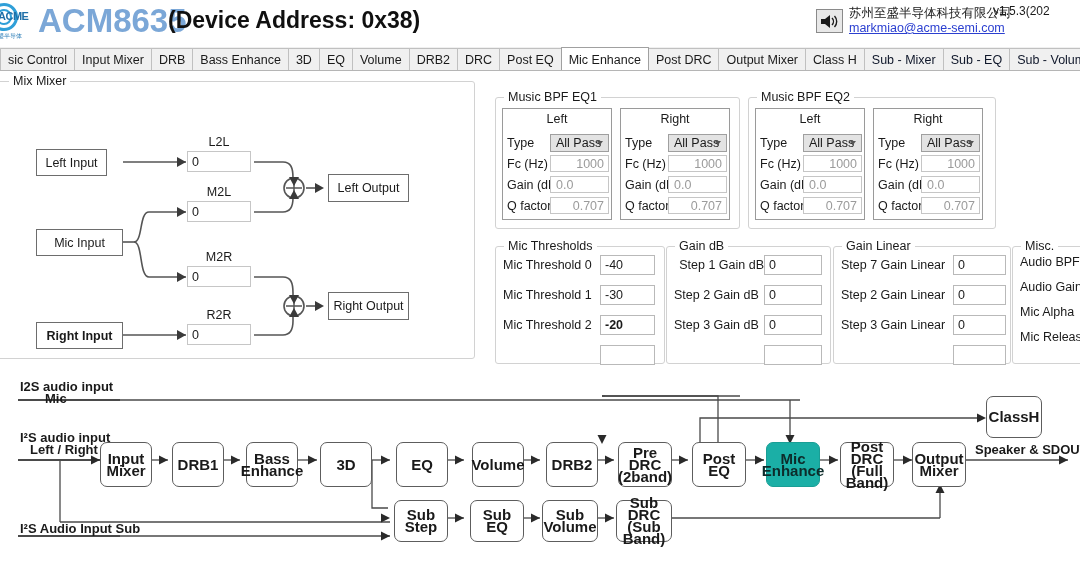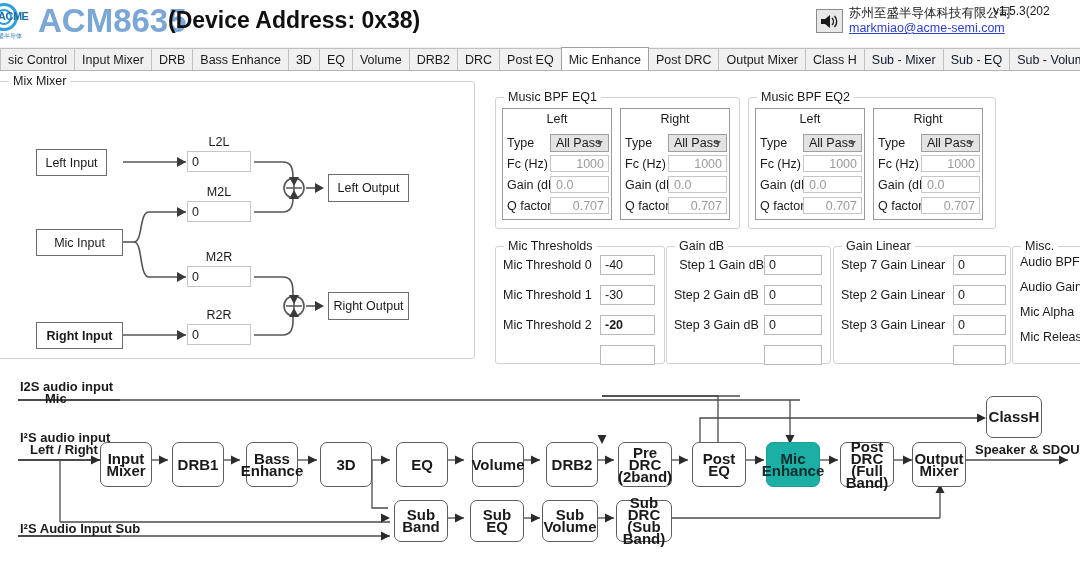--- a/index.html
+++ b/index.html
@@ -590,21 +590,21 @@
     <div class="fblk" style="left:692px; top:76px; width:54px; height:45px;">Post EQ</div>
     <div class="fblk hl" style="left:766px; top:76px; width:54px; height:45px; white-space:pre-line;">Mic
 Enhance</div>
     <div class="fblk" style="left:840px; top:76px; width:54px; height:45px; white-space:pre-line;">Post DRC
 (Full Band)</div>
     <div class="fblk" style="left:912px; top:76px; width:54px; height:45px; white-space:pre-line;">Output
 Mixer</div>
 
     <div class="fblk" style="left:986px; top:30px; width:56px; height:42px;">ClassH</div>
 
-    <div class="fblk" style="left:394px; top:134px; width:54px; height:42px;">Sub Band</div>
+    <div class="fblk" style="left:394px; top:134px; width:54px; height:42px;">Sub Step</div>
     <div class="fblk" style="left:470px; top:134px; width:54px; height:42px;">Sub EQ</div>
     <div class="fblk" style="left:542px; top:134px; width:56px; height:42px;">Sub Volume</div>
     <div class="fblk" style="left:616px; top:134px; width:56px; height:42px; white-space:pre-line;text-align:center;">Sub DRC
 (Sub Band)</div>
 
   </div>
 
 </div>
 
 </body></html>

